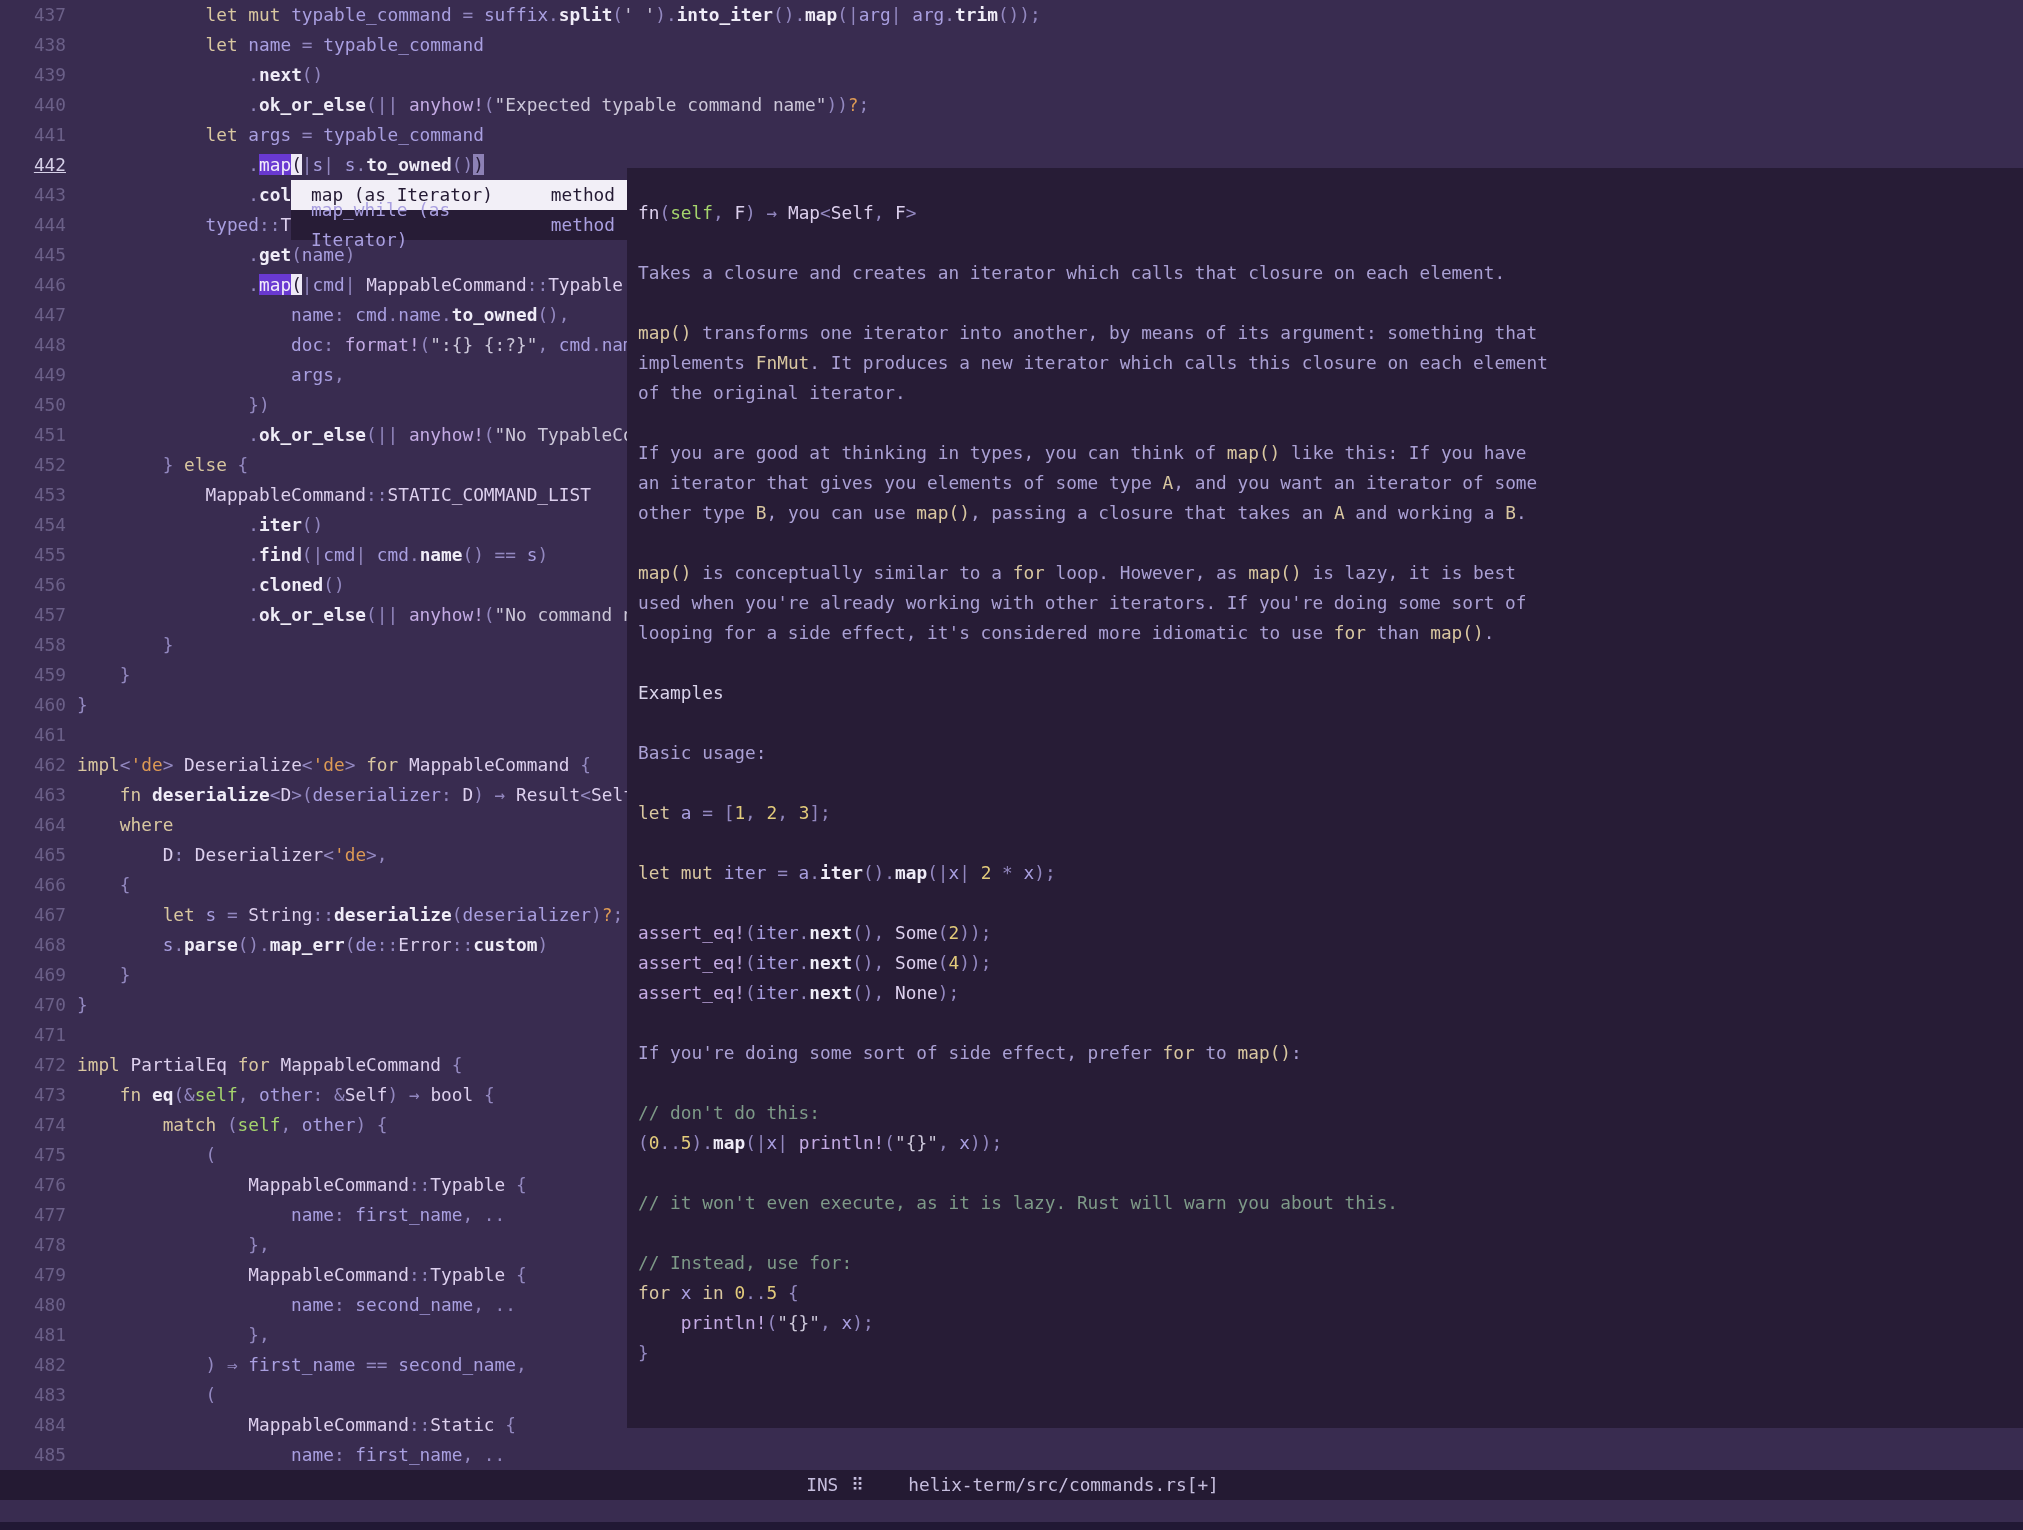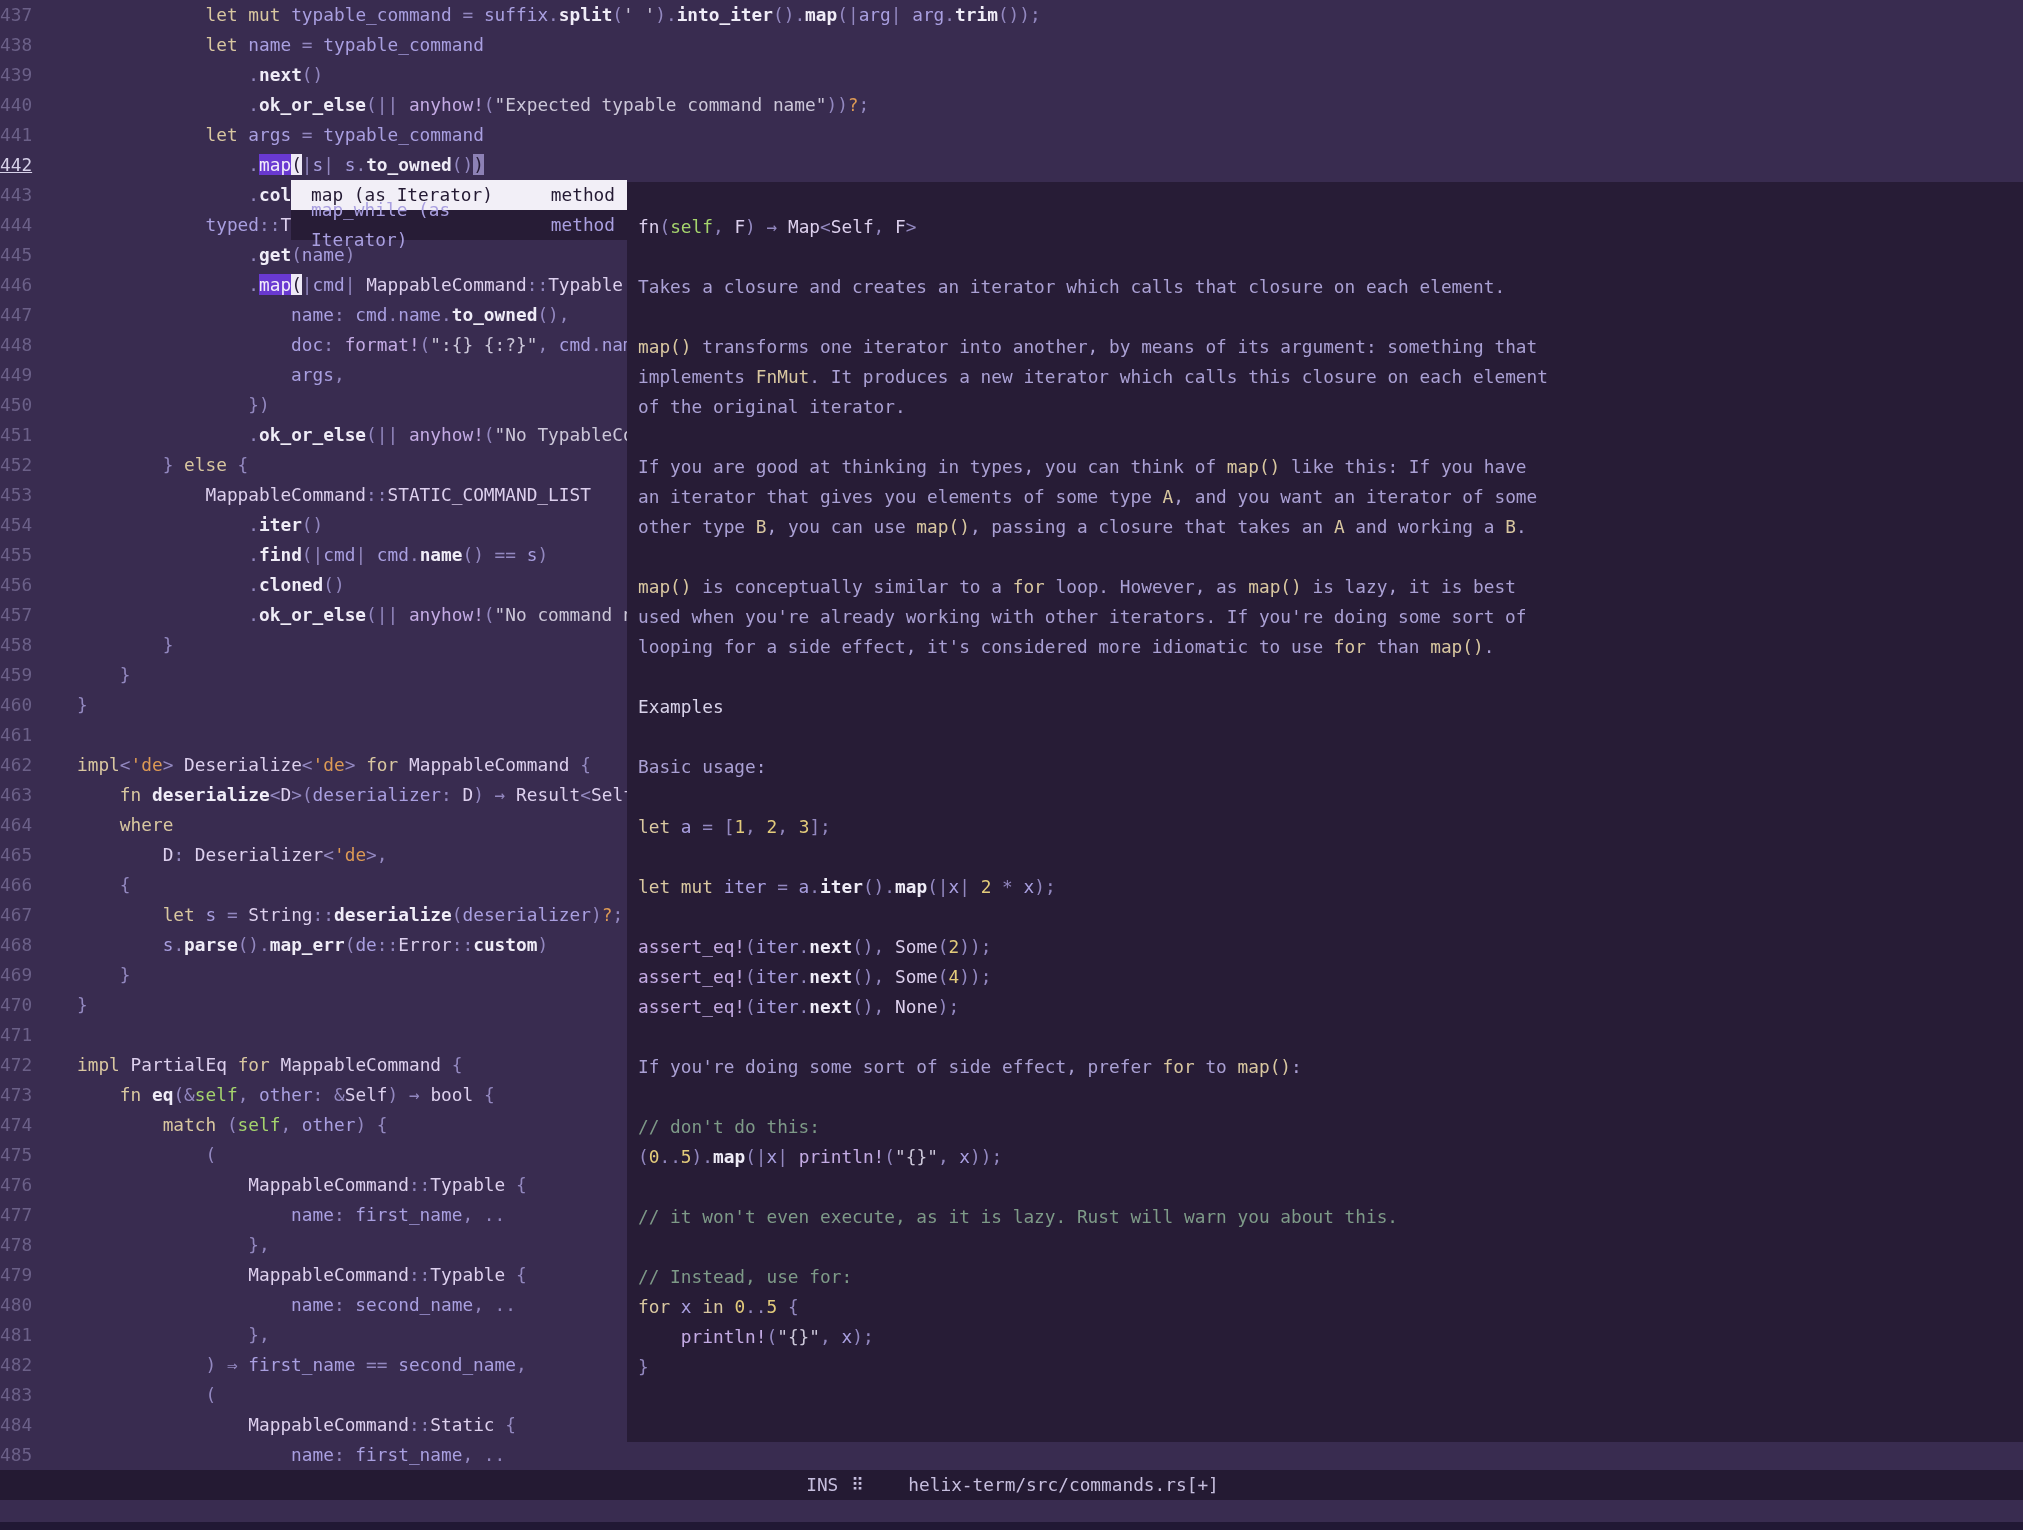--- a/index.html
+++ b/index.html
@@ -2,21 +2,21 @@
 <html style="--editor_bg: #392c50; --panel_bg: #271c36; --statusbar_bg: #241a33; --popup_sel_bg: #f2eff7; --popup_sel_fg: #241a33; --linenum: #6b6088; --linenum_active: #d6d0e8; --kw: #d9c7a0; --fn: #efecf7; --type: #ddd0ee; --var: #a99fe0; --punc: #9388c0; --str: #ccc7d9; --num: #e3cb7b; --orange: #dd9a55; --green: #a5d46d; --macro: #c4abe4; --comment: #7e9a88; --doc_text: #aaa0d4; --inline_code: #d9c7a0; --heading: #d9d3ea; --selection: #6939d1; --cursor_bg: #eee9f6; --cursor_fg: #241a33; --match_bg: #8d81b5; --status_fg: #c6bede;"><head>
 <meta charset="utf-8">
 <style>
   html,body{margin:0;padding:0;background:#1d1429;}
   .screen{position:relative;width:2023px;height:1530px;overflow:hidden;
     background:var(--editor_bg);
     font-family:"DejaVu Sans Mono","DejaVu Sans",monospace;
     font-size:17.8px;}
   .lines{position:absolute;left:0;top:0;width:100%;z-index:1;}
   .line{display:flex;height:30px;line-height:30px;white-space:pre;}
-  .gutter{flex:0 0 77px;box-sizing:border-box;padding-right:11px;
+  .gutter{flex:0 0 77px;box-sizing:border-box;text-align:right;padding-right:11px;
     color:var(--linenum);}
   .gutter.cur{color:var(--linenum_active);text-decoration:underline;}
   .code{white-space:pre;}
   
   .tk-x{color:var(--var);}
   .tk-k{color:var(--kw);}
   .tk-f{color:var(--fn);font-weight:bold;}
   .tk-t{color:var(--type);}
   .tk-v{color:var(--var);}
   .tk-p{color:var(--punc);}
@@ -31,21 +31,21 @@
   .tk-h{color:var(--heading);}
   .tk-sel{background:var(--selection);color:#f2edfa;}
   .tk-cur{background:var(--cursor_bg);color:var(--cursor_fg);}
   .tk-mat{background:var(--match_bg);color:#241a33;}
   
   .popup{position:absolute;left:291px;top:180px;width:336px;z-index:3;}
   .popup-item{height:30px;line-height:30px;display:flex;justify-content:space-between;
     align-items:center;padding:0 12px 0 20px;background:var(--panel_bg);color:var(--var);}
   .popup-item.selected{background:var(--popup_sel_bg);color:var(--popup_sel_fg);}
   
-  .docs{position:absolute;left:627px;top:182px;width:1396px;height:1260px;z-index:2;
+  .docs{position:absolute;left:627px;top:168px;width:1396px;height:1260px;z-index:2;
     background:var(--panel_bg);overflow:hidden;}
   .doc-row{height:30px;line-height:30px;white-space:pre;padding-left:11px;}
   
   .statusbar{position:absolute;left:0;top:1470px;width:100%;height:30px;z-index:4;
     background:var(--statusbar_bg);color:var(--status_fg);
     display:flex;justify-content:space-between;align-items:center;box-sizing:border-box;
     padding:0 12px 0 14px;line-height:30px;flex-direction:column;}
   .sb-left{display:flex;align-items:center;}
   .sb-spinner{margin-left:13px;color:var(--status_fg);}
   .sb-file{margin-left:44px;}

